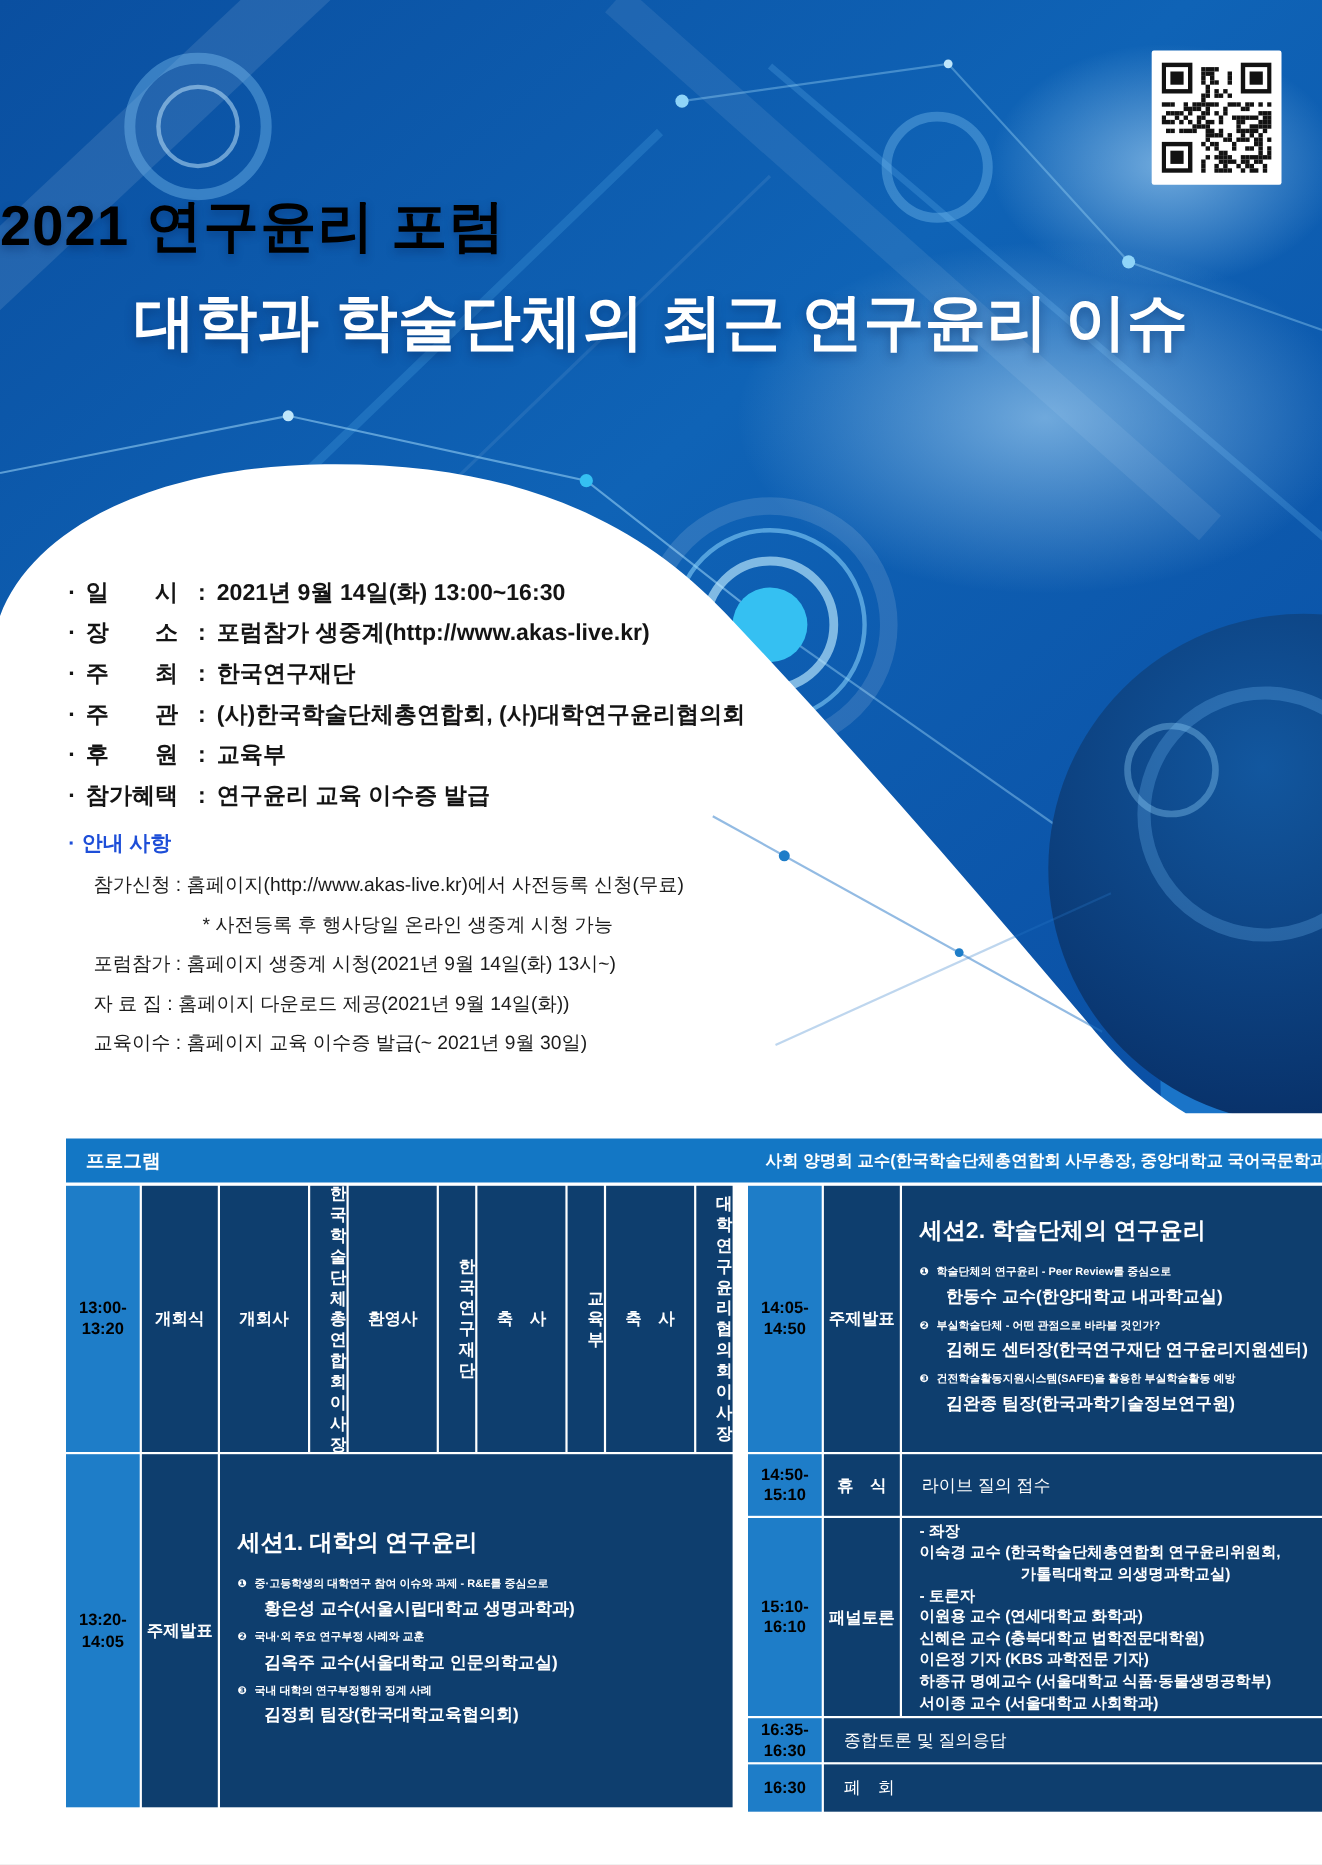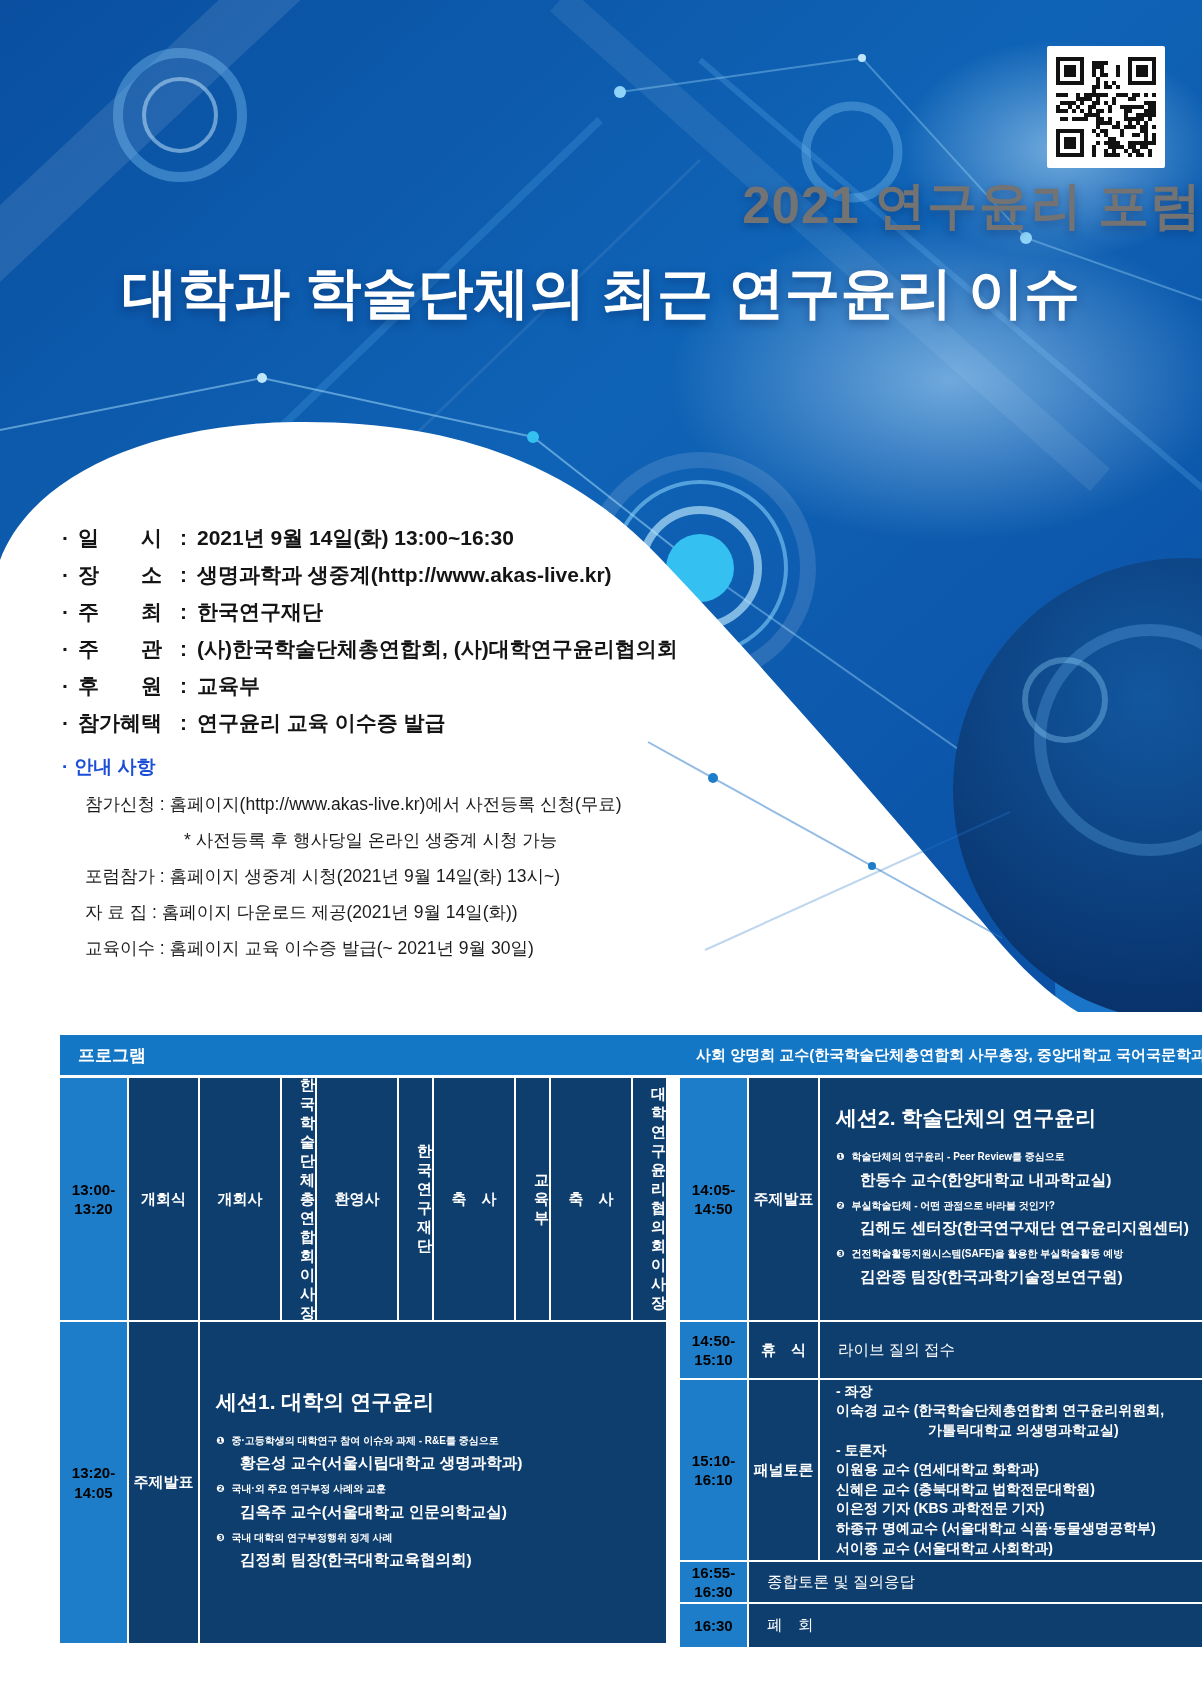--- a/index.html
+++ b/index.html
@@ -5,22 +5,22 @@
   html,body{margin:0;padding:0;background:#e8e8e8;}
   *{box-sizing:border-box;}
   .poster{
     position:relative;width:1202px;height:1695px;margin:0 auto;
     background:#ffffff;overflow:hidden;
     font-family:"Liberation Sans","DejaVu Sans",sans-serif;
   }
   .hero-svg{position:absolute;top:0;left:0;display:block;}
   
   .event-title{
-    position:absolute;top:172px;left:0;right:0;text-align:right;
-    font-size:51px;font-weight:800;color:#737373;letter-spacing:1px;
+    position:absolute;top:172px;left:0;right:0;text-align:left;
+    font-size:51px;font-weight:800;color:#000000;letter-spacing:1px;
     text-shadow:0 3px 8px rgba(0,30,80,.35);
   }
   .event-subtitle{
     position:absolute;top:256px;left:0;right:0;text-align:center;
     font-size:56px;font-weight:800;color:#ffffff;letter-spacing:0;
     text-shadow:0 3px 10px rgba(0,30,80,.4);white-space:nowrap;
   }
   
   .qr-box{
     position:absolute;left:1047px;top:46px;width:118px;height:122px;
@@ -353,21 +353,21 @@
     <div class="info-item">
       <span class="info-bullet">·</span>
       <span class="info-label">일　　시</span>
       <span class="info-colon">:</span>
       <span class="info-value">2021년 9월 14일(화) 13:00~16:30</span>
     </div>
     <div class="info-item">
       <span class="info-bullet">·</span>
       <span class="info-label">장　　소</span>
       <span class="info-colon">:</span>
-      <span class="info-value">생명과학과 생중계(http://www.akas-live.kr)</span>
+      <span class="info-value">포럼참가 생중계(http://www.akas-live.kr)</span>
     </div>
     <div class="info-item">
       <span class="info-bullet">·</span>
       <span class="info-label">주　　최</span>
       <span class="info-colon">:</span>
       <span class="info-value">한국연구재단</span>
     </div>
     <div class="info-item">
       <span class="info-bullet">·</span>
       <span class="info-label">주　　관</span>
@@ -506,21 +506,21 @@
             <div class="panel-line">이원용 교수 (연세대학교 화학과)</div>
             <div class="panel-line">신혜은 교수 (충북대학교 법학전문대학원)</div>
             <div class="panel-line">이은정 기자 (KBS 과학전문 기자)</div>
             <div class="panel-line">하종규 명예교수 (서울대학교 식품·동물생명공학부)</div>
             <div class="panel-line">서이종 교수 (서울대학교 사회학과)</div>
           </div>
         </div>
 
         <div class="section sF">
           <div class="time-cell">
-            <span>16:55-</span>
+            <span>16:35-</span>
             <span>16:30</span>
           </div>
           <div class="cell simple-cell">종합토론 및 질의응답</div>
         </div>
 
         <div class="section sG">
           <div class="time-cell">
             <span>16:30</span>
           </div>
           <div class="cell simple-cell">폐　회</div>

